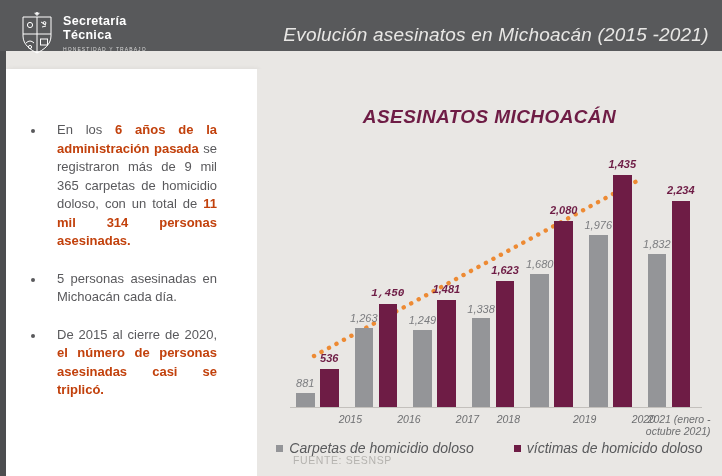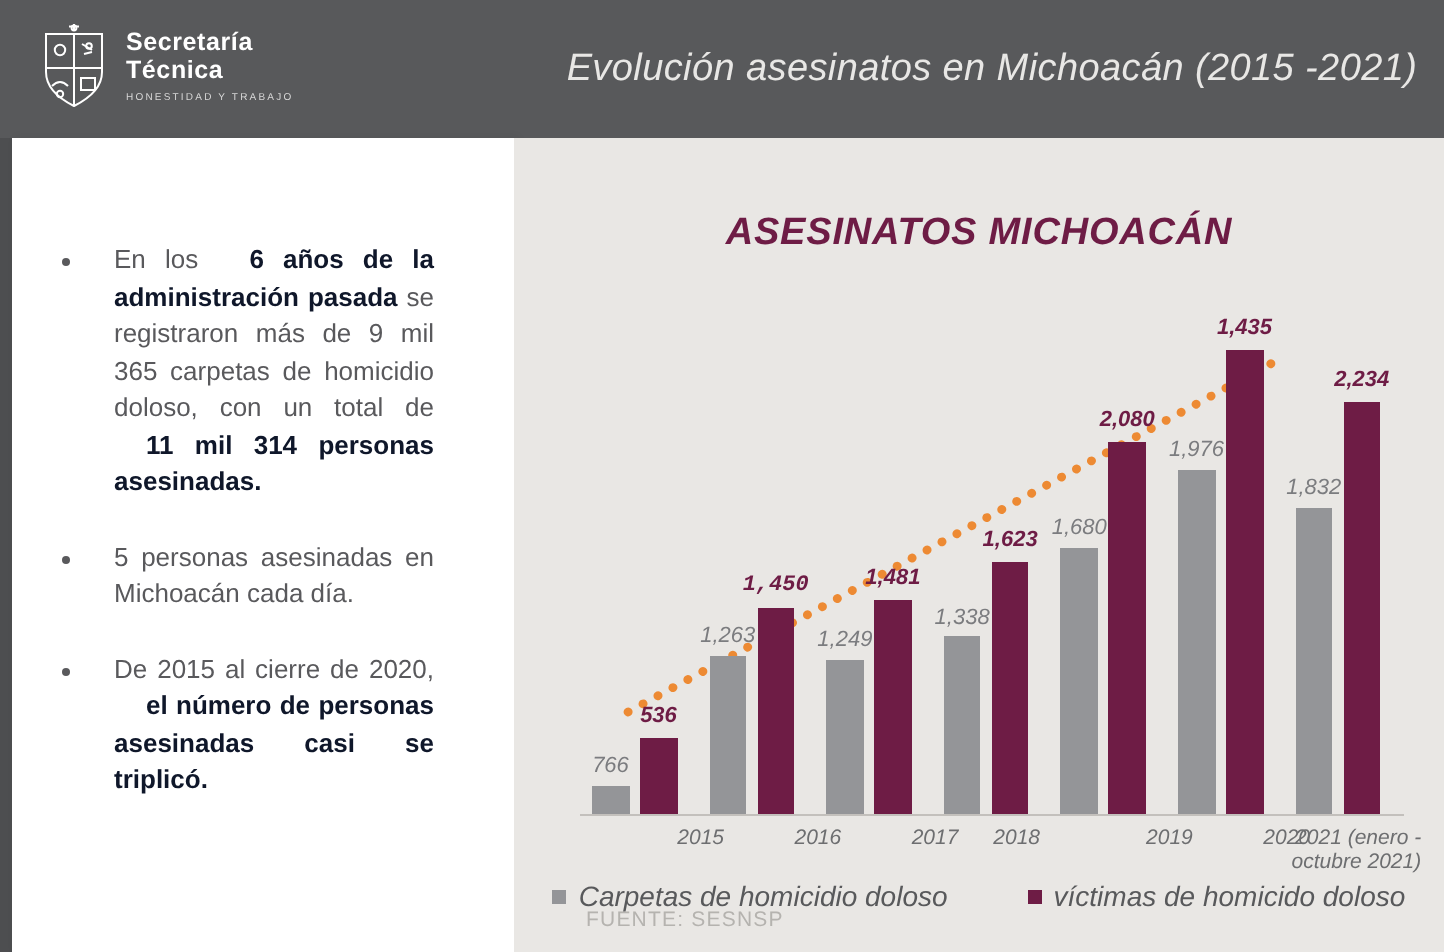--- a/index.html
+++ b/index.html
@@ -4,21 +4,21 @@
 <style>
   html,body{margin:0;padding:0;background:#d8d8d8;}
   *{box-sizing:border-box;}
   .stage{
     position:relative;width:722px;height:476px;overflow:hidden;
     font-family:"Liberation Sans",sans-serif;background:#E9E7E4;
   }
   
   .left-strip{position:absolute;left:0;top:0;width:6px;height:476px;background:#4D4E50;}
   
-  .header{position:absolute;left:0;top:0;width:722px;height:69px;background:#58595B;}
+  .header{position:absolute;left:0;top:0;width:722px;height:51px;background:#58595B;}
   .logo-block{position:absolute;left:20px;top:10px;display:flex;align-items:center;}
   .logo-shield{width:34px;height:46px;margin-right:9px;}
   .logo-text{color:#fff;}
   .logo-title{font-size:12.5px;font-weight:bold;line-height:14px;letter-spacing:0.3px;}
   .logo-tagline{font-size:5px;letter-spacing:1.1px;color:#d7d7d7;margin-top:4px;}
   .header-title{
     position:absolute;left:280px;right:10px;top:0;height:69px;
     display:flex;align-items:center;justify-content:center;
     font-style:italic;font-size:19px;color:#E8E7E5;letter-spacing:0.2px;
   }
@@ -30,21 +30,21 @@
   .bullets{position:absolute;left:25px;top:52px;width:186px;}
   .bullet-item{display:flex;margin-bottom:19px;}
   .bullet-dot{
     flex:0 0 auto;width:4px;height:4px;border-radius:50%;
     background:#59595c;margin:8px 10px 0 0;
   }
   .bullet-text{
     flex:1;font-size:13px;line-height:18.5px;color:#59595C;text-align:justify;
     padding-left:12px;
   }
-  .bullet-text .b{font-weight:bold;color:#0f172a;margin-left:16px;}
+  .bullet-text .b{font-weight:bold;color:#c2410c;}
   
   .chart-panel{position:absolute;left:257px;top:69px;width:465px;height:443px;background:#E9E7E4;}
   .chart-title{
     margin-top:37px;text-align:center;font-size:19px;font-weight:bold;font-style:italic;
     color:#6E1C45;letter-spacing:0.4px;
   }
   .chart-subtitle{text-align:center;font-size:13.5px;font-style:italic;color:#58595B;margin-top:3px;}
   .plot{position:absolute;left:0;top:0;width:465px;height:407px;}
   .axis-line{position:absolute;left:33px;width:412px;top:338px;height:1px;background:#C3C0BC;}
   .bar{position:absolute;width:18.5px;}
@@ -122,21 +122,21 @@
   <div class="chart-panel">
     <div class="chart-title">ASESINATOS MICHOACÁN</div>
 
     <div class="plot">
       <div class="axis-line"></div>
       <svg class="trend-svg" viewBox="0 0 465 407">
         <line id="trendline" x1="57" y1="287" x2="380" y2="112" stroke-width="4.4" stroke-dasharray="0.1 8.4" stroke-linecap="round" stroke="#ED8A33"></line>
       </svg>
     <div class="bar bar-gray" style="left: 39px; top: 324px; height: 14px; background: rgb(148, 149, 152);"></div>
         <div class="bar bar-maroon" style="left: 63px; top: 300px; height: 38px; background: rgb(110, 28, 69);"></div>
-        <div class="val-label val-gray" style="left: 16.25px; top: 308px;">766</div>
+        <div class="val-label val-gray" style="left: 16.25px; top: 308px;">881</div>
         <div class="val-label val-maroon" style="left: 40.25px; top: 283px;">536</div>
         <div class="x-label" style="left: 15px; top: 344px;">2015</div>
         <div class="bar bar-gray" style="left: 97.6px; top: 259px; height: 79px; background: rgb(148, 149, 152);"></div>
         <div class="bar bar-maroon" style="left: 121.6px; top: 235px; height: 103px; background: rgb(110, 28, 69);"></div>
         <div class="val-label val-gray" style="left: 74.85px; top: 243px;">1,263</div>
         <div class="val-label val-maroon" style="left: 98.85px; top: 218px; font-family: Liberation Mono, monospace;">1,450</div>
         <div class="x-label" style="left: 73.6px; top: 344px;">2016</div>
         <div class="bar bar-gray" style="left: 156.2px; top: 261px; height: 77px; background: rgb(148, 149, 152);"></div>
         <div class="bar bar-maroon" style="left: 180.2px; top: 231px; height: 107px; background: rgb(110, 28, 69);"></div>
         <div class="val-label val-gray" style="left: 133.45px; top: 245px;">1,249</div>

